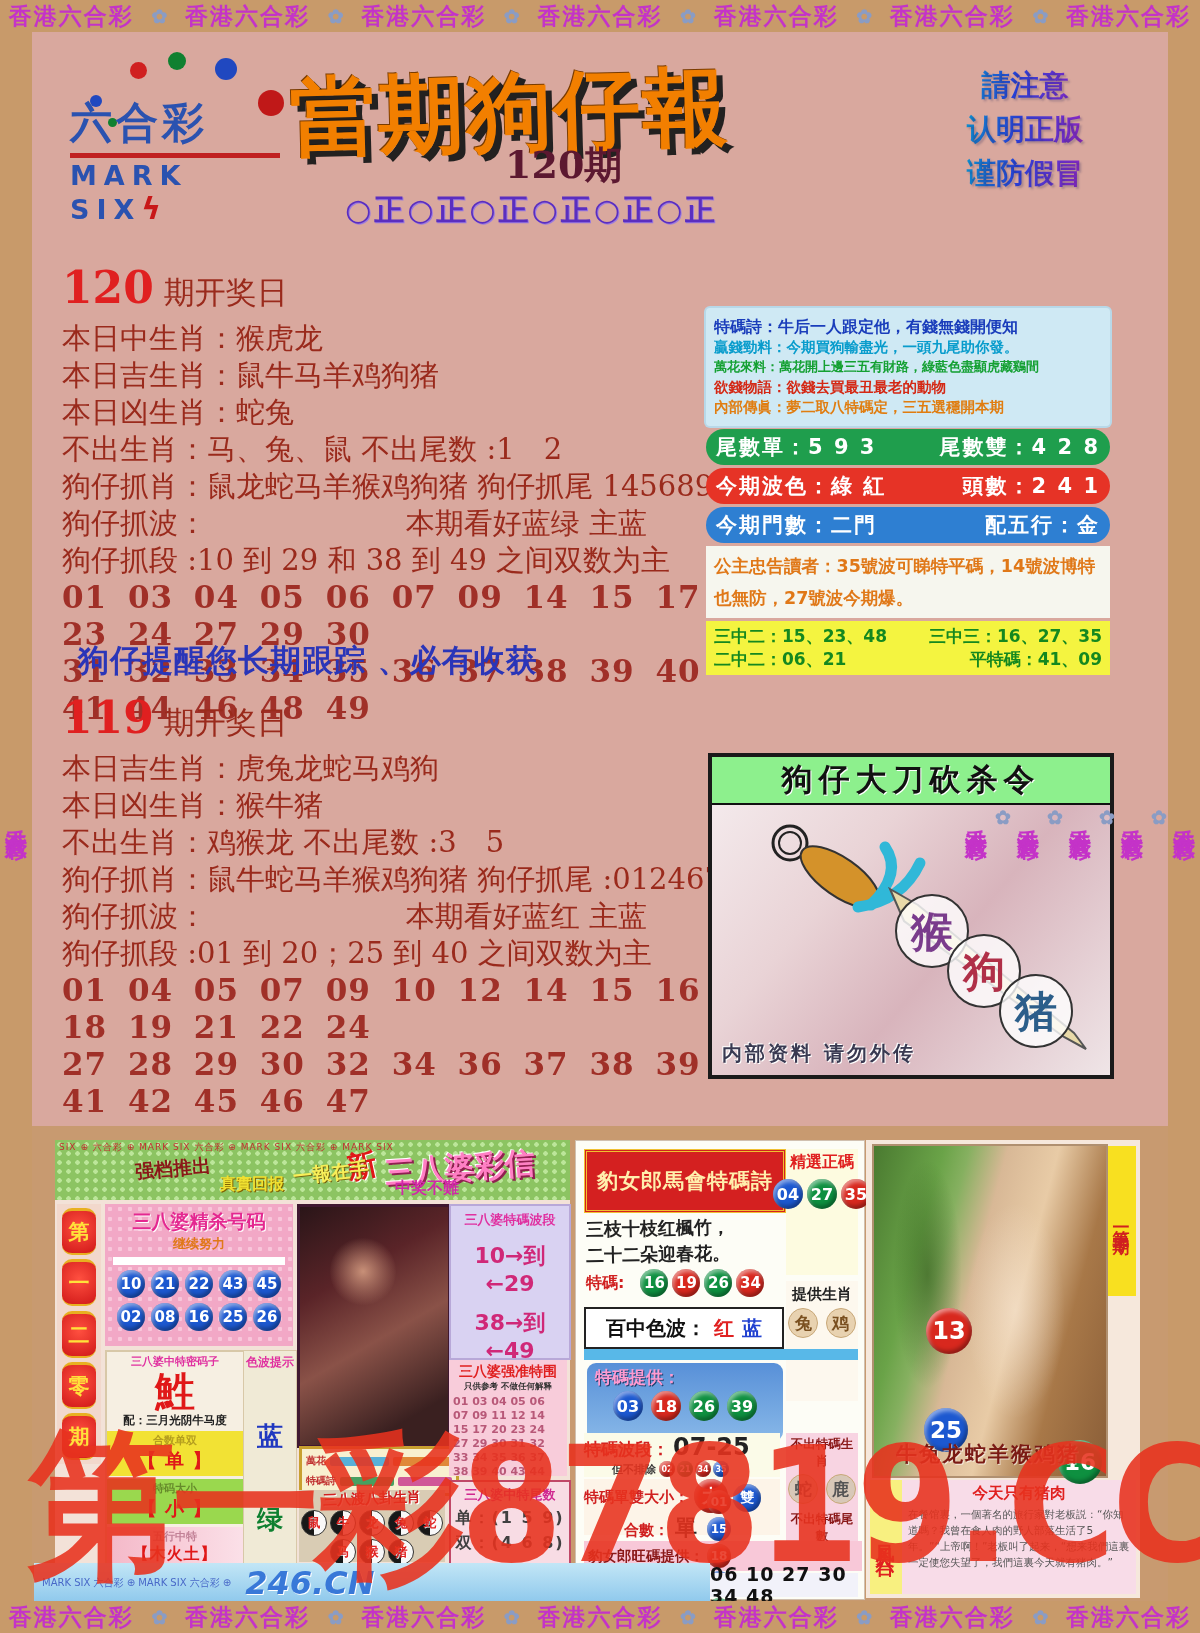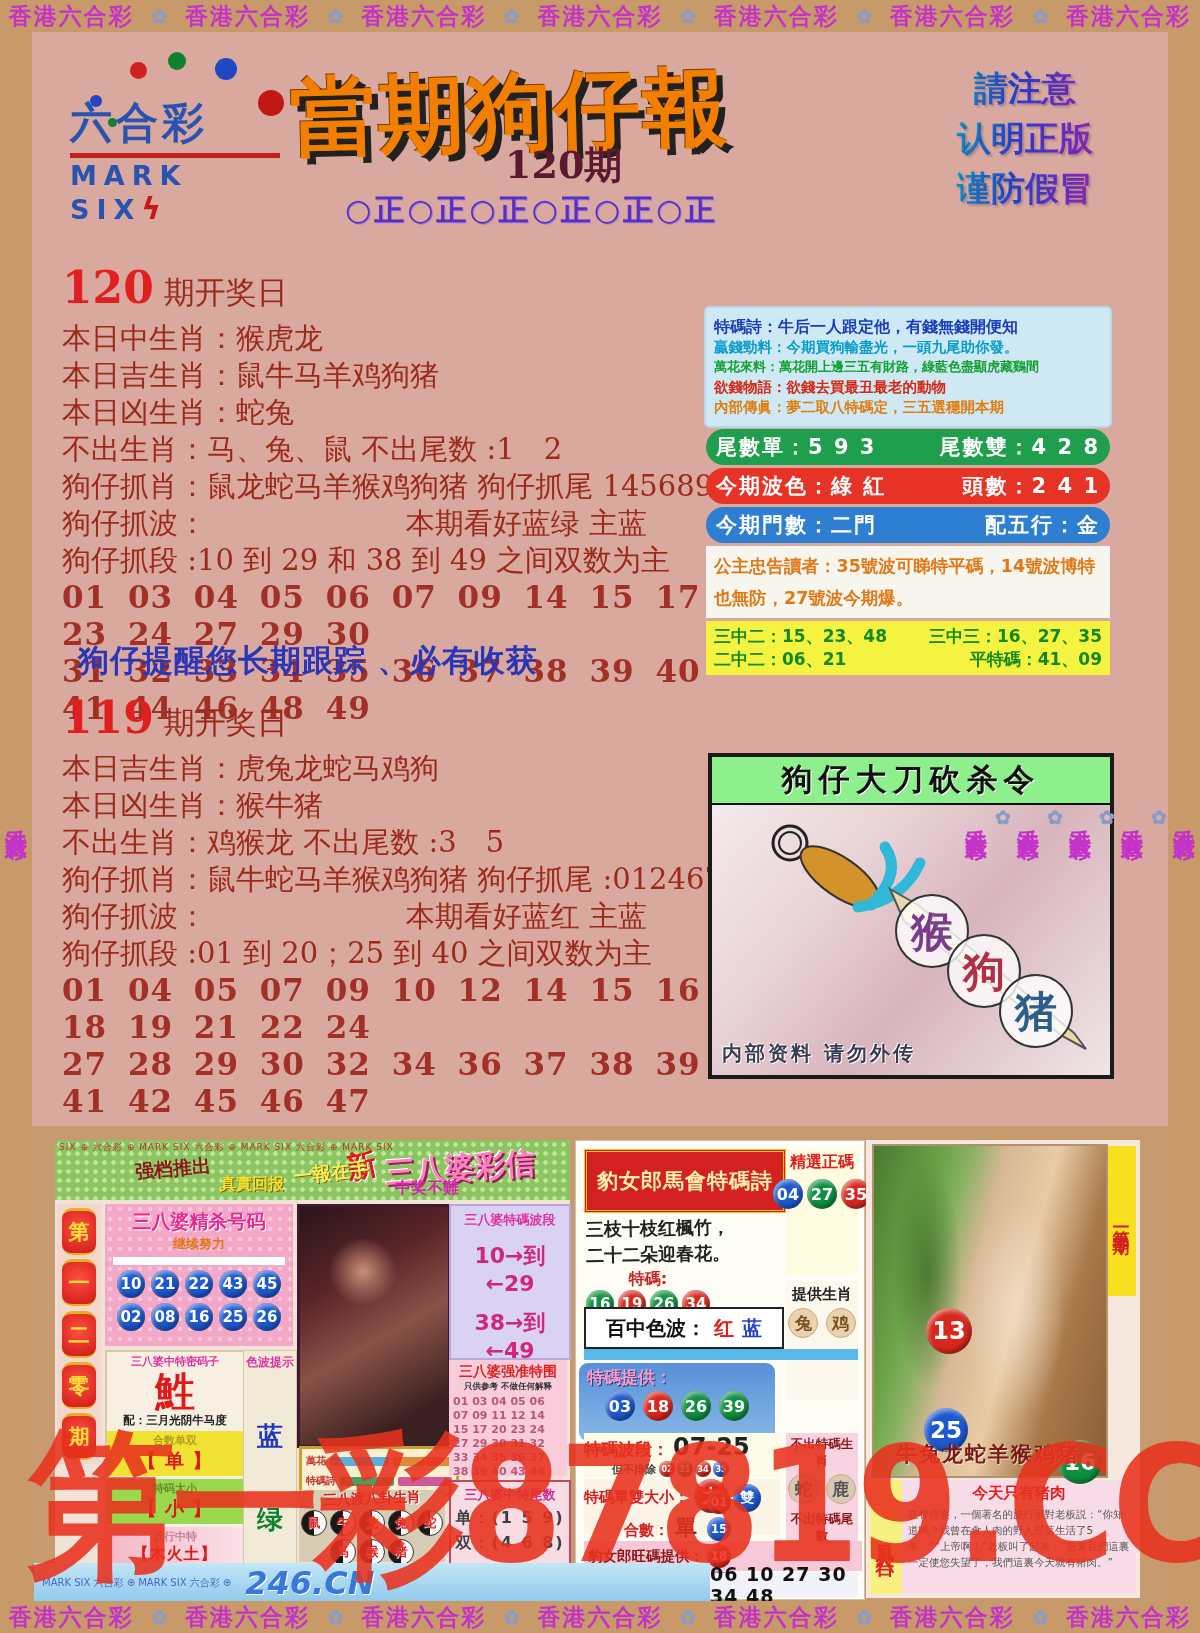--- a/index.html
+++ b/index.html
@@ -22,21 +22,21 @@
   .logo .en{font-size:27px;font-weight:900;color:#2a52b0;letter-spacing:7px;margin-top:2px;}
   .dot{position:absolute;border-radius:50%;z-index:2;}
   .title{position:absolute;left:290px;top:52px;width:650px;font-size:86px;font-weight:900;color:#f27f00;
          text-shadow:6px 6px 0 rgba(25,25,25,.95),-1px -1px 0 #7a3c00;letter-spacing:2px;transform:rotate(-1.5deg);
          font-family:"DejaVu Sans",sans-serif;z-index:2;white-space:nowrap;}
   .issue-no{position:absolute;left:505px;top:140px;font-size:38px;font-weight:bold;color:#5c1830;
             font-family:"DejaVu Serif",serif;z-index:3;}
   .zheng{position:absolute;left:345px;top:190px;font-size:30px;font-weight:900;color:#5a2ec0;letter-spacing:3px;z-index:3;
          text-shadow:1px 1px 0 #9a7ae0;}
   .notice{position:absolute;left:940px;top:62px;width:170px;text-align:center;z-index:3;}
-  .notice div{font-size:34px;font-weight:900;margin:4px 0;
+  .notice div{font-size:29px;font-weight:900;margin:4px 0;
       background:linear-gradient(100deg,#00b8c8,#2840d8 45%,#8828c8 80%,#c82898);
       -webkit-background-clip:text;background-clip:text;color:transparent;text-shadow:2px 2px 2px rgba(40,40,90,.25);}
   
   .tipcol{position:absolute;left:62px;width:645px;color:#9a2a1c;z-index:3;
           font-family:"DejaVu Serif","Liberation Serif",serif;}
   .tip-h{font-size:31px;margin-bottom:6px;}
   .tip-h .big{color:#e02020;font-size:44px;font-weight:bold;font-family:"DejaVu Serif",serif;}
   .tip-line{font-size:29px;line-height:37px;white-space:nowrap;}
   .tip-split{display:flex;justify-content:space-between;font-size:29px;line-height:37px;padding-right:60px;}
   .tip-nums{font-size:31px;line-height:37px;font-weight:bold;letter-spacing:1px;word-spacing:9px;color:#a03028;}
@@ -137,33 +137,33 @@
   .bluebanner{position:absolute;left:34px;top:1563px;width:676px;height:40px;z-index:4;
       background:linear-gradient(#c2e6f6,#8ec8ec);display:flex;align-items:center;gap:14px;overflow:hidden;}
   .bb-brand{font-size:10px;color:#4868c8;white-space:nowrap;padding-left:8px;}
   .bb-site{font-size:32px;font-weight:900;font-style:italic;color:#3878d8;text-shadow:1px 1px 0 #fff;}
   
   .panelB{position:absolute;left:575px;top:1140px;width:288px;height:458px;background:#fdfdf6;z-index:3;border:1px solid #d0c0b0;}
   .pb-h{position:absolute;left:8px;top:8px;width:196px;height:58px;background:#d42020;border:3px double #f0c030;
         display:flex;align-items:center;justify-content:center;font-size:21px;font-weight:900;color:#ffefad;letter-spacing:1px;}
   .pb-poem{position:absolute;left:10px;top:74px;width:192px;font-size:18px;font-weight:bold;color:#222;
            font-family:"DejaVu Serif",serif;line-height:26px;transform:rotate(-1deg);}
-  .pb-tema{position:absolute;left:10px;top:128px;display:flex;align-items:center;gap:0;flex-direction:column;}
+  .pb-tema{position:absolute;left:10px;top:128px;display:flex;align-items:center;gap:16px;}
   .pb-tema-l{font-size:16px;font-weight:900;color:#d02020;}
   .pb-baizhong{position:absolute;left:8px;top:166px;width:196px;height:38px;border:2px solid #222;background:#fff;
                display:flex;align-items:center;justify-content:center;gap:8px;font-size:20px;font-weight:900;color:#111;}
   .pb-red{color:#e02020;} .pb-blue{color:#2040d0;}
   .pb-jx{position:absolute;left:210px;top:8px;width:72px;height:126px;background:#fdfbe0;text-align:center;}
   .pb-jx-t{font-size:16px;font-weight:900;color:#e02020;padding-top:3px;}
   .pb-sx{position:absolute;left:210px;top:140px;width:72px;height:120px;background:#fdf8ee;text-align:center;}
   .pb-sx-t{font-size:15px;font-weight:900;color:#222;padding-top:4px;}
   .animal{display:inline-flex;width:28px;height:28px;border-radius:50%;background:#e8d2b0;align-items:center;justify-content:center;
           font-size:17px;color:#7a5020;font-weight:bold;margin:4px 1px;border:1px solid #c8a878;}
   .pb-strip{position:absolute;left:8px;top:208px;width:274px;height:11px;background:#58b8e8;}
-  .pb-tg{position:absolute;left:3px;top:222px;width:196px;height:78px;background:linear-gradient(#5890d8,#88b8e8);text-align:center;border-radius:9px;}
+  .pb-tg{position:absolute;left:11px;top:222px;width:196px;height:78px;background:linear-gradient(#5890d8,#88b8e8);text-align:center;border-radius:9px;}
   .pb-tg-l{font-size:17px;font-weight:900;color:#ff9ad0;text-shadow:1px 1px 0 #204070;padding-top:3px;text-align:left;padding-left:8px;}
   .pb-bo{position:absolute;left:8px;top:292px;width:196px;height:44px;background:#fbfbe8;}
   .pb-bo-l{font-size:17px;font-weight:900;color:#d02020;display:inline;}
   .pb-bo-v{font-size:24px;font-weight:900;color:#222;display:inline;margin-left:4px;}
   .pb-bd{font-size:11px;font-weight:bold;color:#333;display:flex;align-items:center;gap:3px;margin-left:28px;}
   .pb-ds{position:absolute;left:8px;top:338px;width:196px;height:56px;background:#fdf4e8;}
   .pb-ds-l{font-size:15px;font-weight:900;color:#d02020;}
   .pb-he{font-size:15px;font-weight:900;color:#d02020;margin-left:40px;}
   .pb-dan{font-size:22px;font-weight:900;color:#222;margin-left:6px;}
   .pb-no{position:absolute;left:210px;top:292px;width:72px;height:126px;background:#f8d4e2;text-align:center;}

